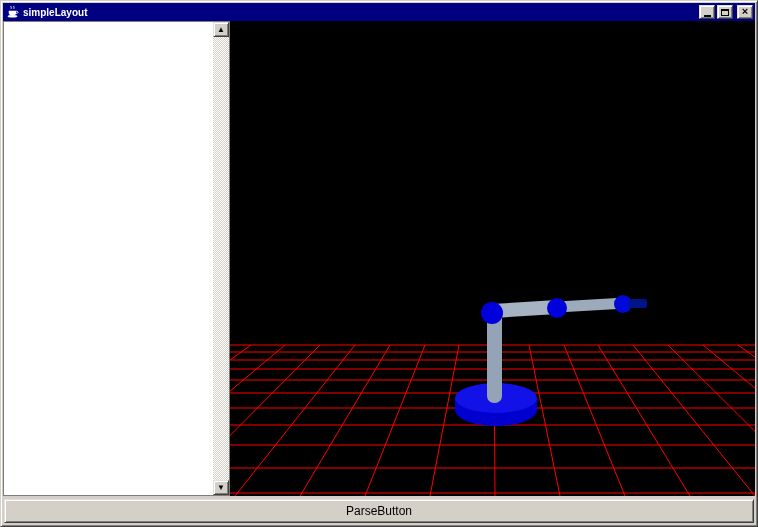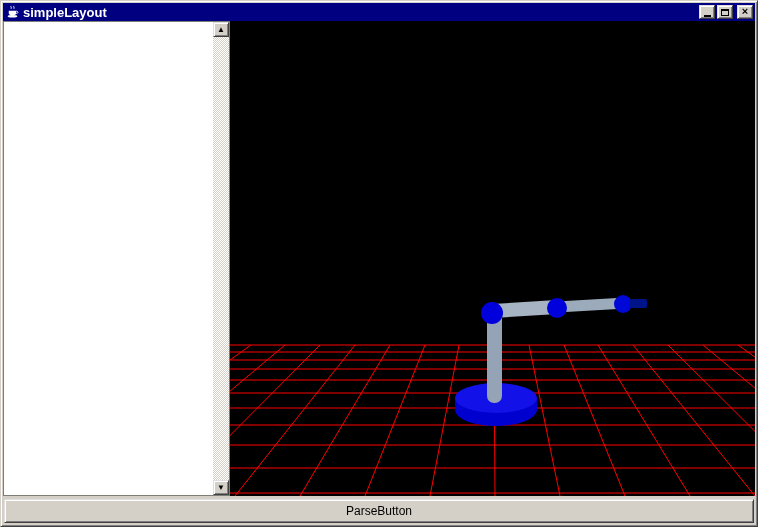--- a/index.html
+++ b/index.html
@@ -21,21 +21,21 @@
 
   
   .titlebar {
     position: absolute; left: 0; top: 0; right: 0; height: 18px;
     background: #000080;
     display: flex; align-items: center;
     padding: 0 2px;
   }
   .title-icon { width: 15px; height: 15px; display: block; flex: 0 0 auto; }
   .title-text {
-    color: #ffffff; font-weight: bold; font-size: 13px;
+    color: #ffffff; font-weight: bold; font-size: 10px;
     margin-left: 3px; white-space: nowrap;
   }
   .tb-buttons { margin-left: auto; display: flex; align-items: center; gap: 2px; }
   .tb-btn {
     width: 16px; height: 14px;
     background: #d4d0c8;
     border: 1px solid; border-color: #dfdfdf #404040 #404040 #dfdfdf;
     box-shadow: inset 1px 1px 0 #ffffff, inset -1px -1px 0 #808080;
     display: flex; align-items: center; justify-content: center;
     font-size: 10px; line-height: 1; color: #000; cursor: default;

